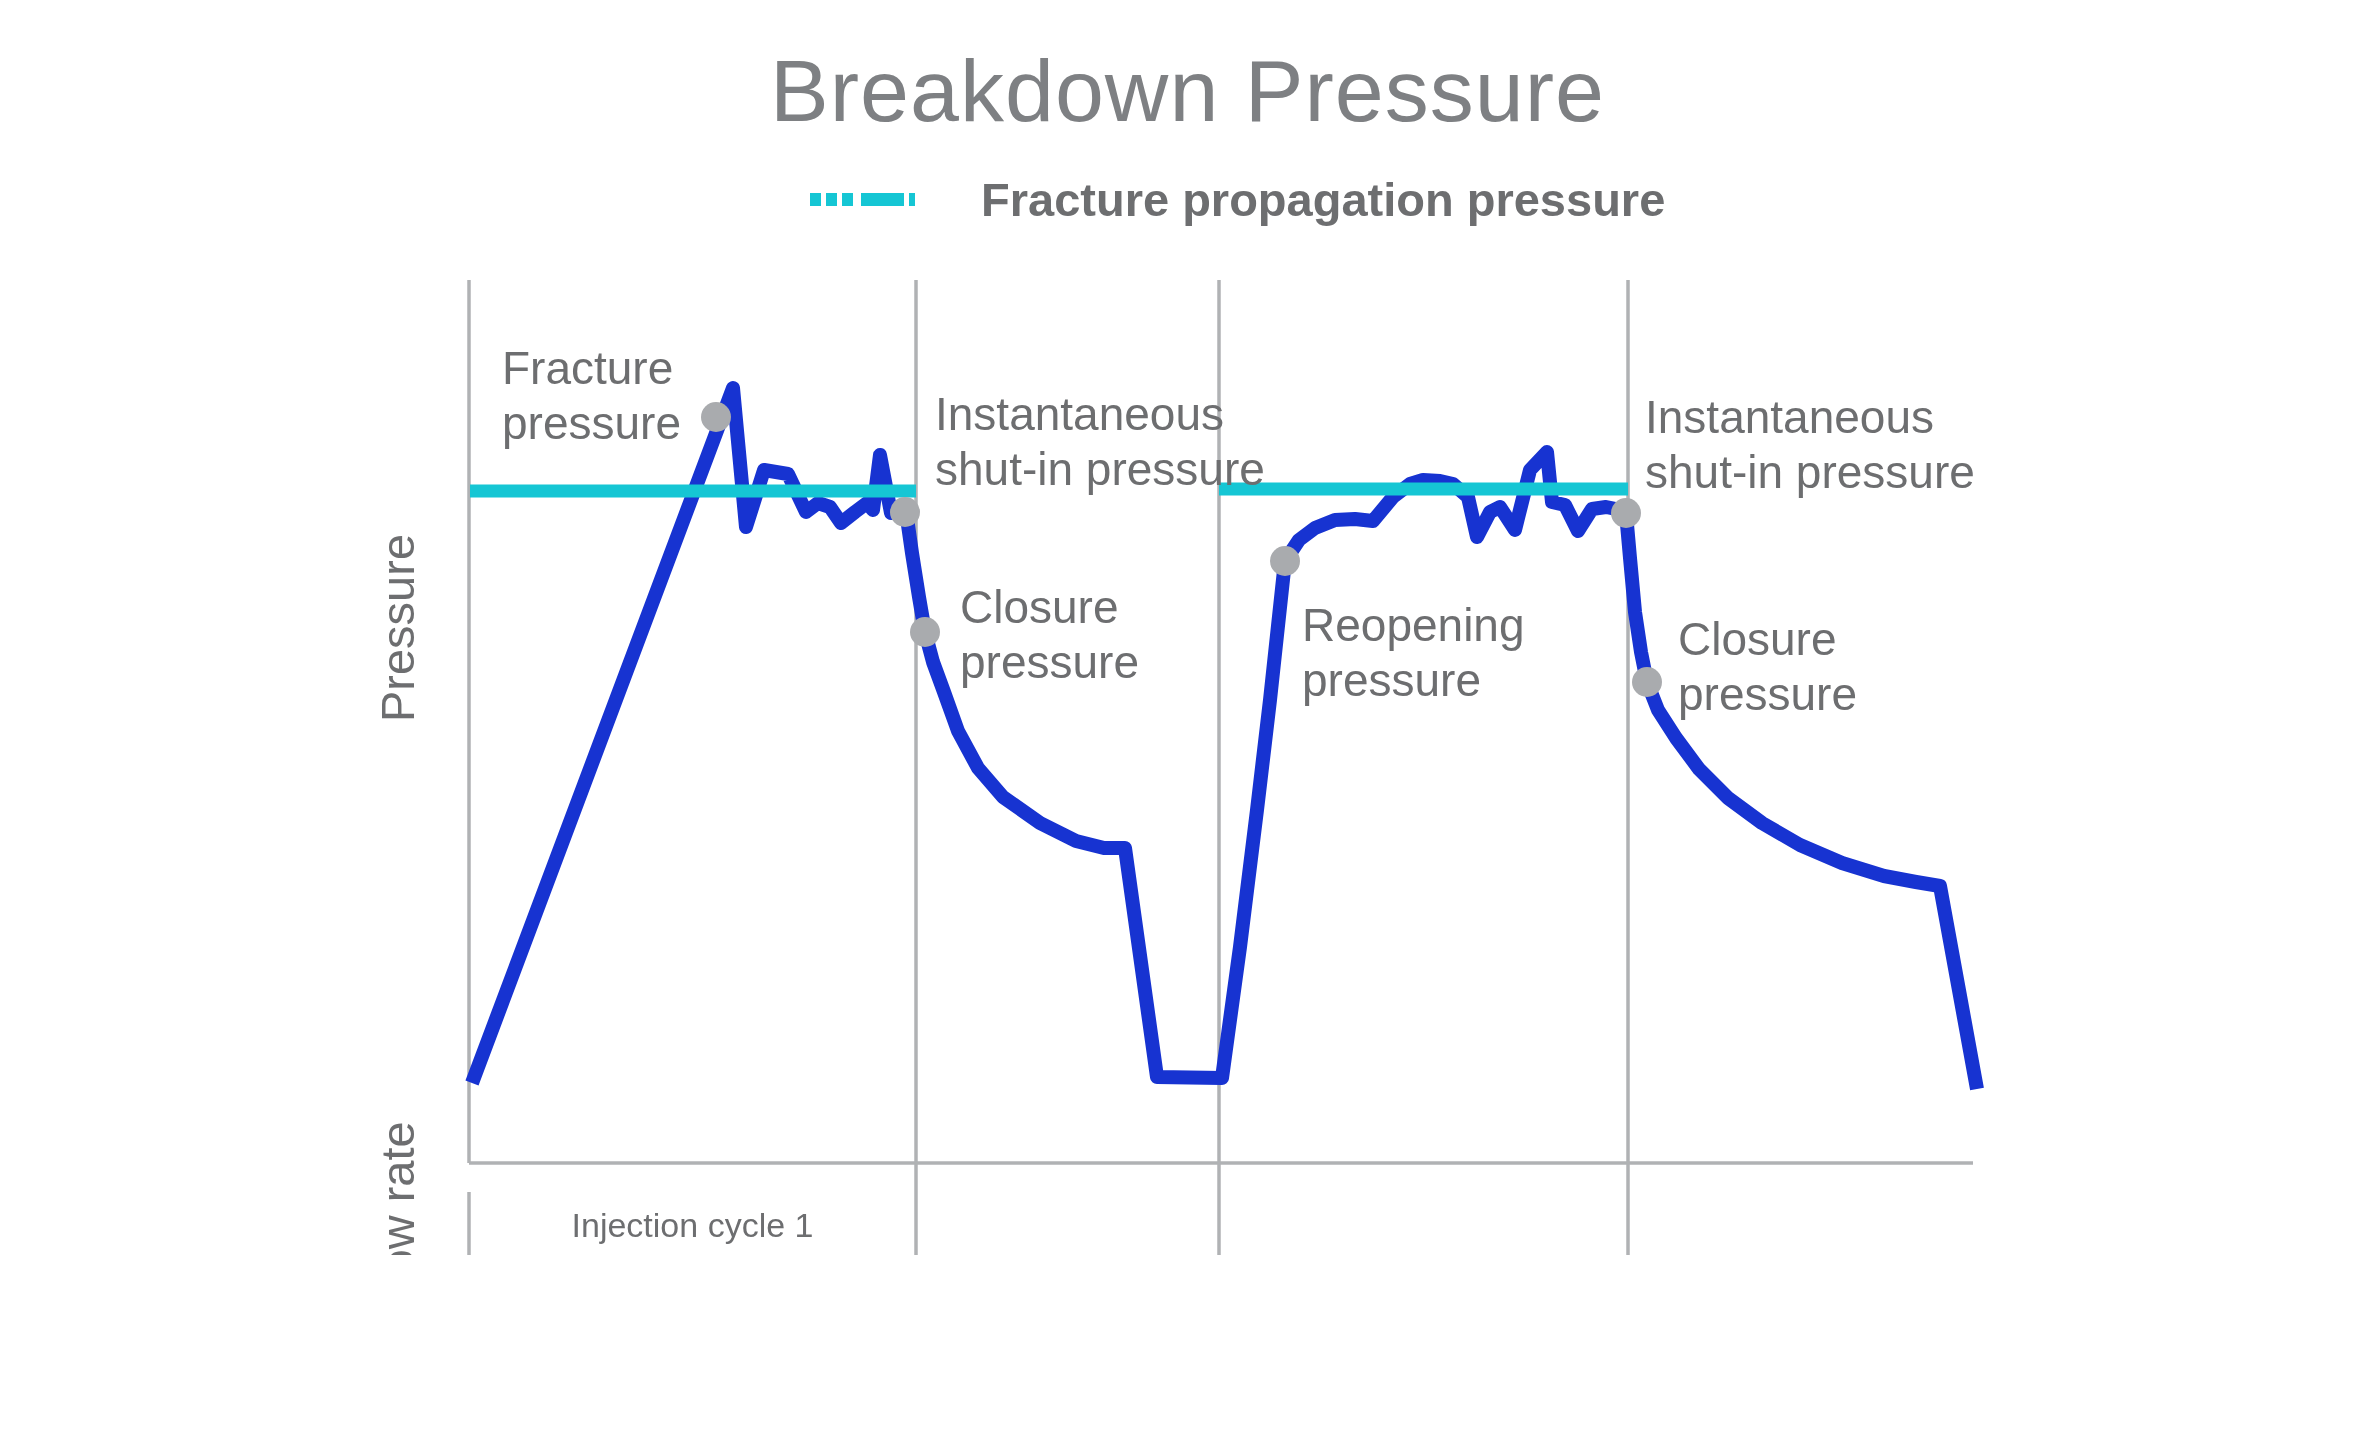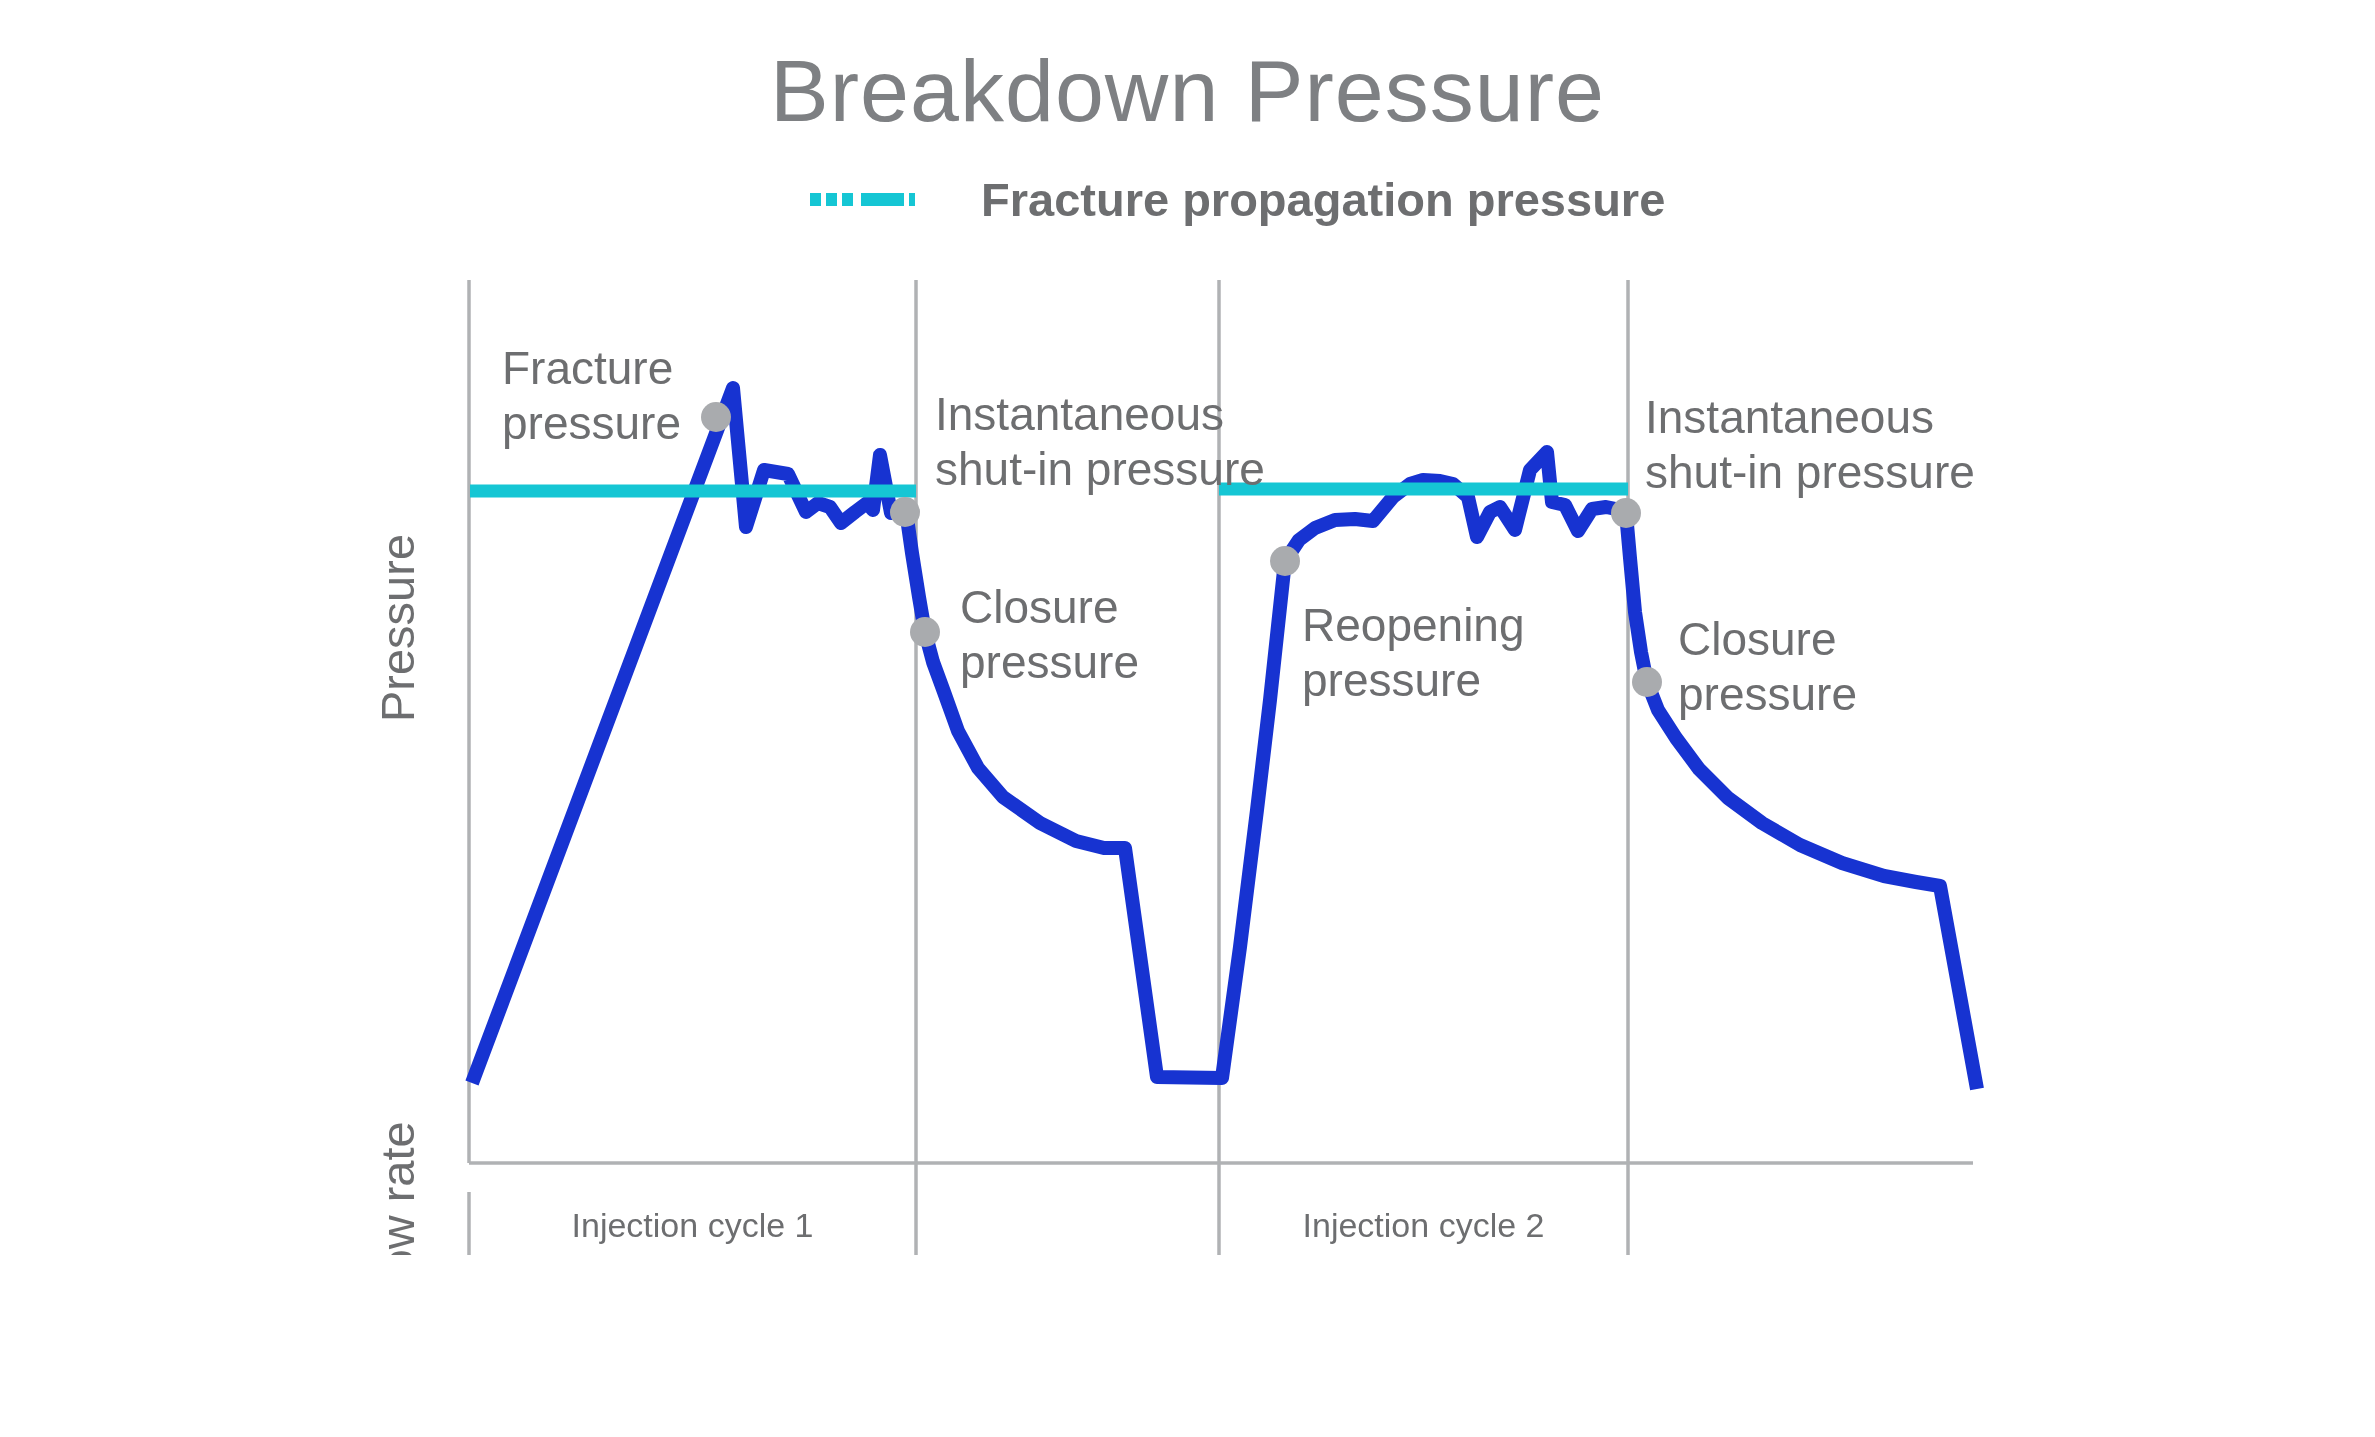--- a/index.html
+++ b/index.html
@@ -103,15 +103,14 @@
   <div class="annot" style="left:1645px;top:390px;">Instantaneous
 shut-in pressure</div>
   <div class="annot" style="left:1678px;top:612px;">Closure
 pressure</div>
 
   <div class="vlabel" style="left:397px;top:628px;">Pressure</div>
   <div class="vlabel" style="left:397px;top:1218px;">Flow rate</div>
   <div class="xlabel">Time</div>
 
   <div class="cycle" style="left:469px;width:447px;">Injection cycle 1</div>
-  <div class="cycle" style="left:1219px;width:409px;">Injection cycle 2</div>
 
 </div>
 
 </body></html>

